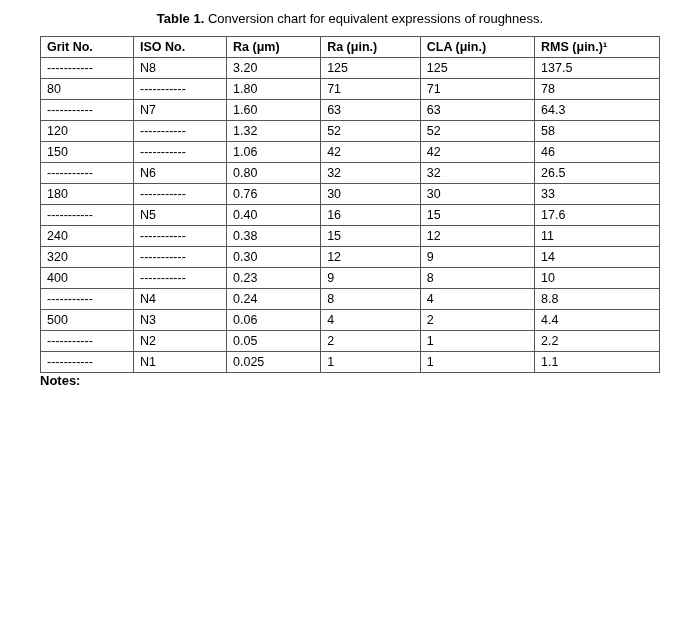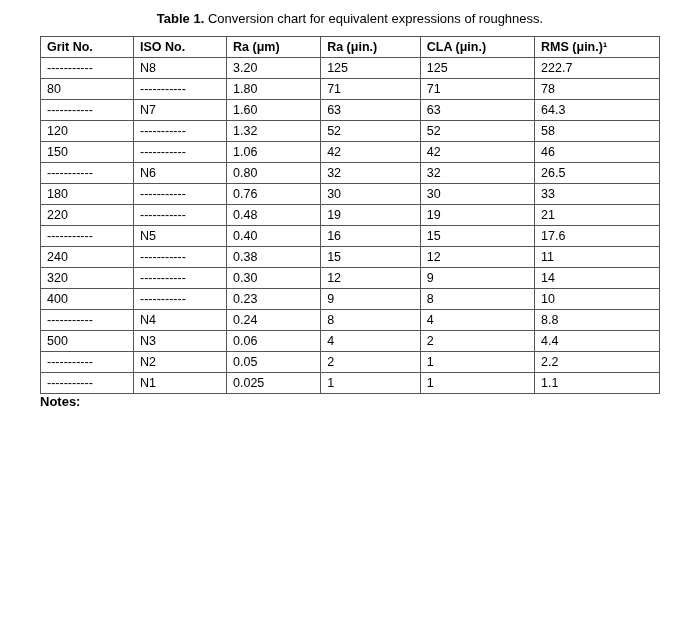--- a/index.html
+++ b/index.html
@@ -76,21 +76,21 @@
         <th>RMS (μin.)¹</th>
       </tr>
     </thead>
     <tbody id="table-body">
     <tr>
           <td>-----------</td>
           <td>N8</td>
           <td>3.20</td>
           <td>125</td>
           <td>125</td>
-          <td>222.7</td>
+          <td>137.5</td>
         </tr>
         <tr>
           <td>80</td>
           <td>-----------</td>
           <td>1.80</td>
           <td>71</td>
           <td>71</td>
           <td>78</td>
         </tr>
         <tr>
@@ -125,28 +125,20 @@
           <td>32</td>
           <td>26.5</td>
         </tr>
         <tr>
           <td>180</td>
           <td>-----------</td>
           <td>0.76</td>
           <td>30</td>
           <td>30</td>
           <td>33</td>
-        </tr>
-        <tr>
-          <td>220</td>
-          <td>-----------</td>
-          <td>0.48</td>
-          <td>19</td>
-          <td>19</td>
-          <td>21</td>
         </tr>
         <tr>
           <td>-----------</td>
           <td>N5</td>
           <td>0.40</td>
           <td>16</td>
           <td>15</td>
           <td>17.6</td>
         </tr>
         <tr>

